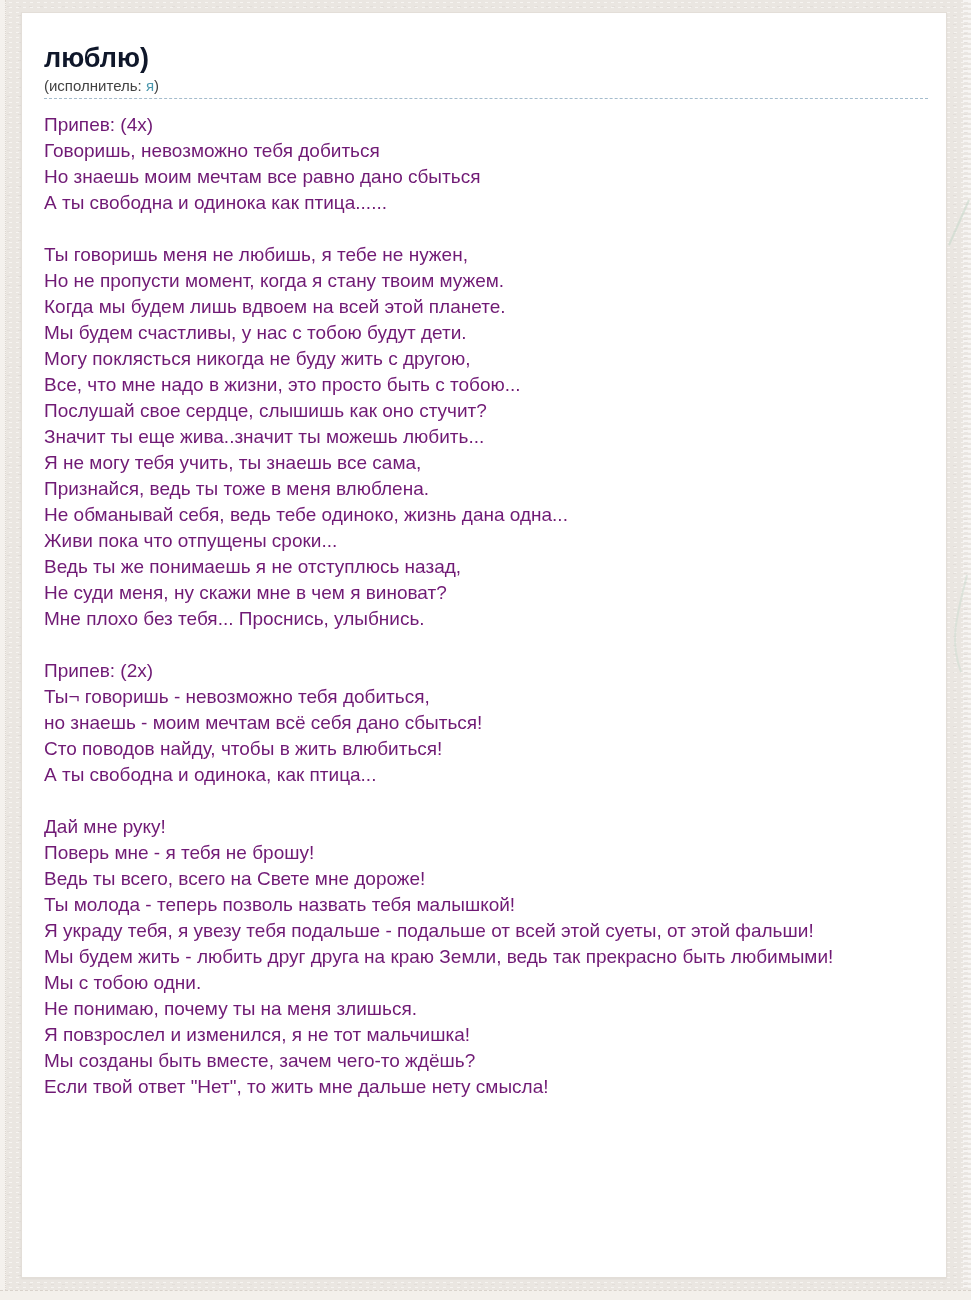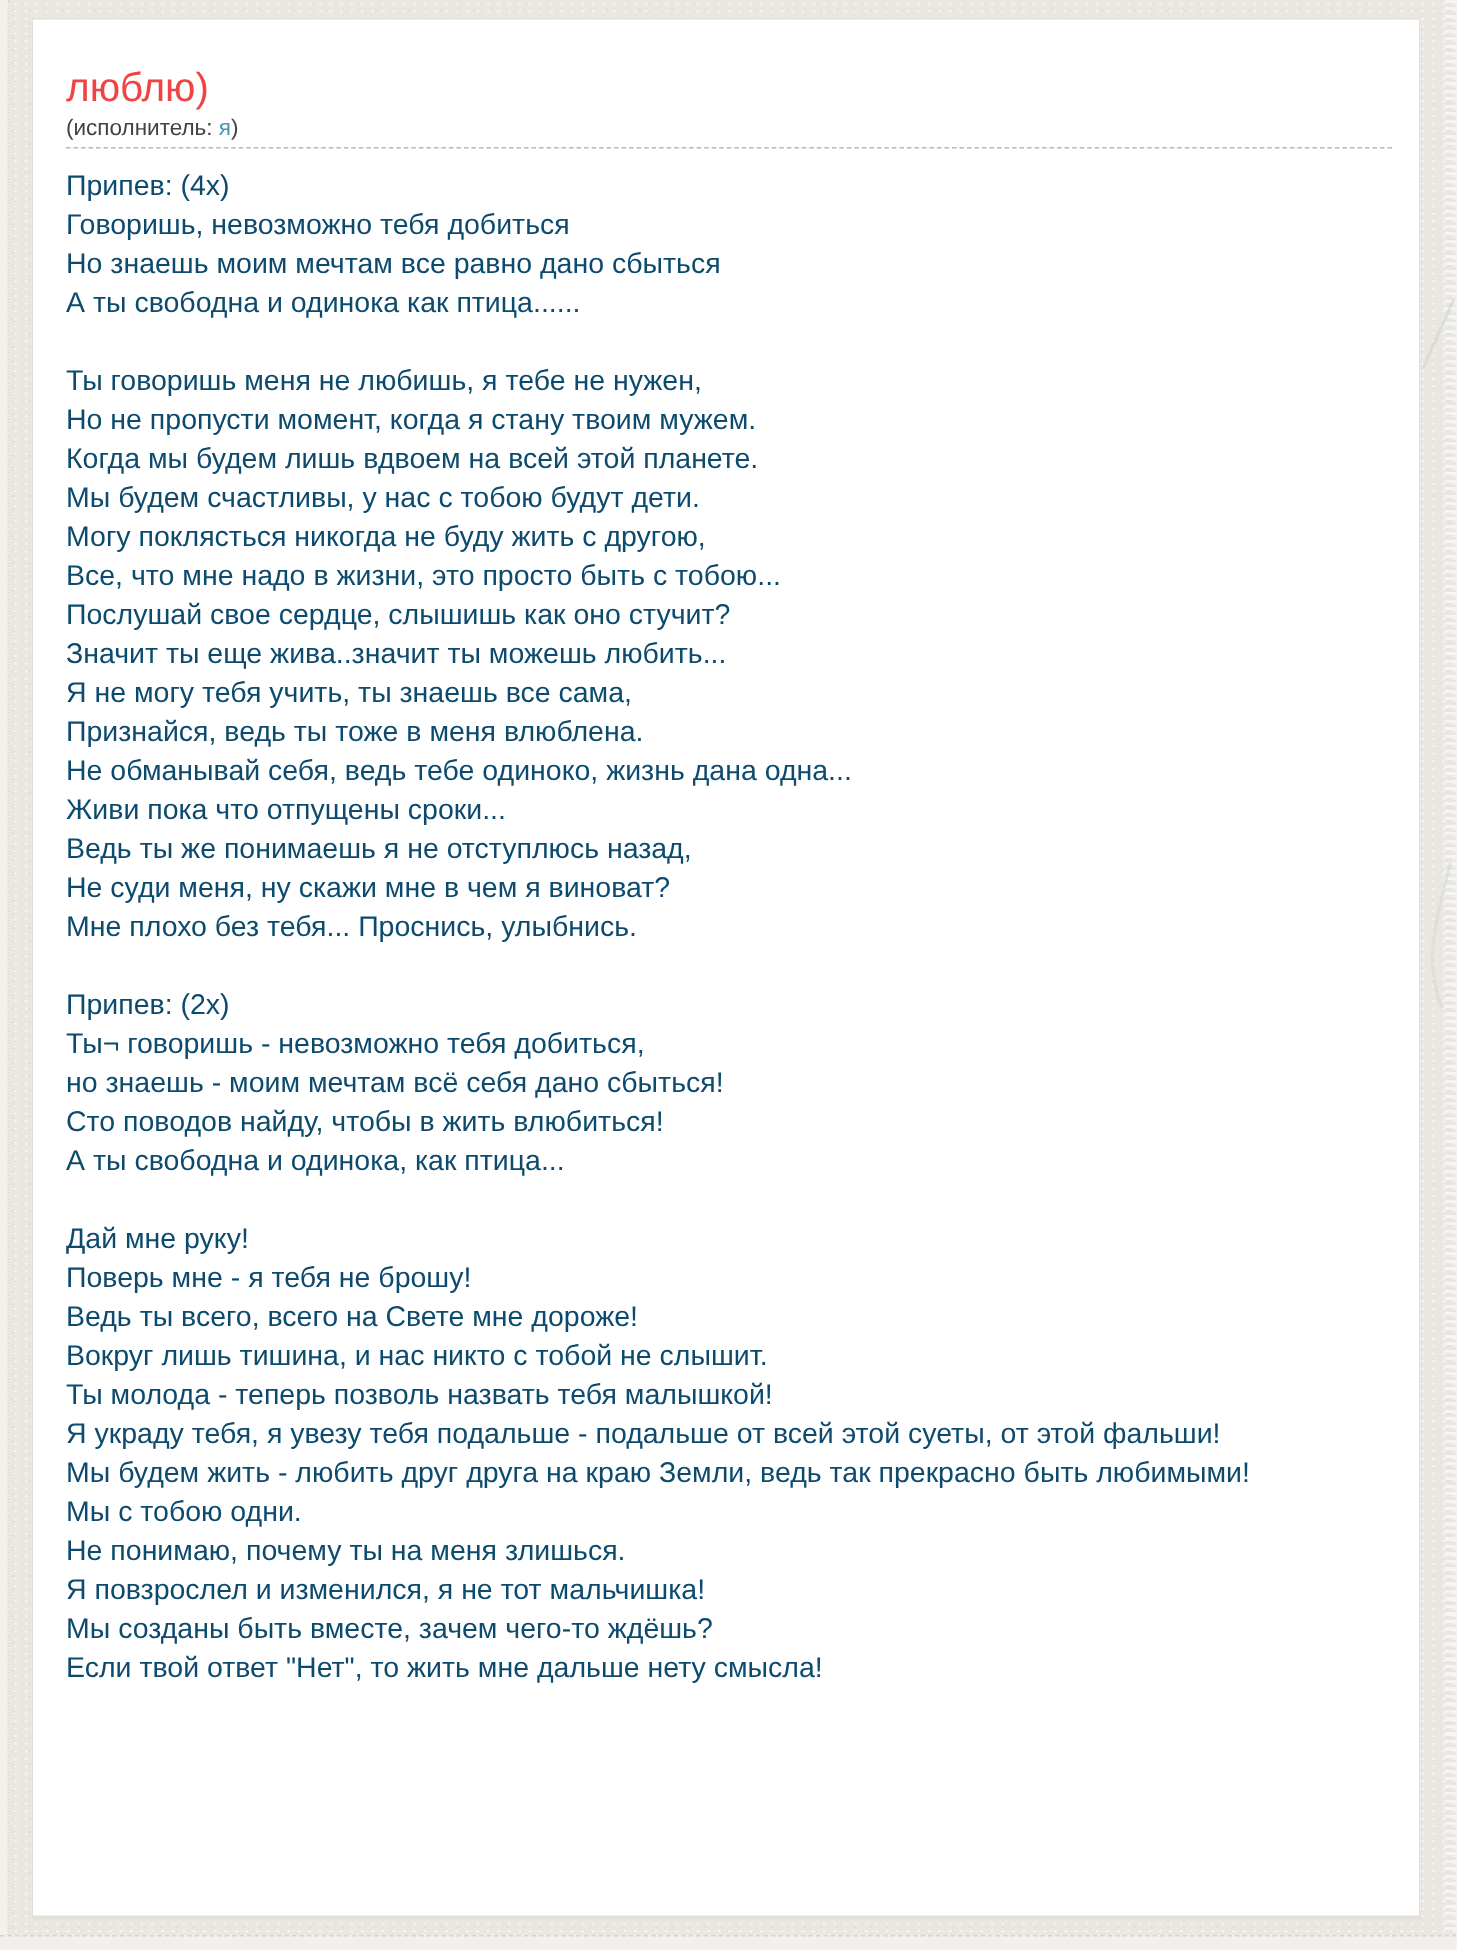--- a/index.html
+++ b/index.html
@@ -108,29 +108,29 @@
 <div class="edge-bottom"></div>
 
 <svg class="flourish" viewBox="0 0 24 1300" xmlns="http://www.w3.org/2000/svg">
   <path d="M2 245 L22 200" stroke="#c8d8cc" stroke-width="2" fill="none" opacity="0.6"></path>
   <path d="M20 575 C10 615, 2 640, 14 672" stroke="#cdddd1" stroke-width="2" fill="none" opacity="0.55"></path>
 </svg>
 
 <div class="content-box">
   <div class="inner">
 
-    <h1 class="song-title" style="color: #ef4444;">люблю)</h1>
+    <h1 class="song-title" style="color: #0f172a; font-weight: bold;">люблю)</h1>
 
     <div class="artist-line">
       <span>(исполнитель: </span><a class="artist-link" style="color: rgb(75, 151, 173);">я</a><span>)</span>
     </div>
 
     <div class="separator" style="border-bottom-color: rgb(164, 188, 205);"></div>
 
-    <div class="lyrics" style="color: #0c4a6e;">
+    <div class="lyrics" style="color: #701a75;">
         <div class="lyric-line">Припев: (4х)</div>
         <div class="lyric-line">Говоришь, невозможно тебя добиться</div>
         <div class="lyric-line">Но знаешь моим мечтам все равно дано сбыться</div>
         <div class="lyric-line">А ты свободна и одинока как птица......</div>
         <div class="lyric-line"></div>
         <div class="lyric-line">Ты говоришь меня не любишь, я тебе не нужен,</div>
         <div class="lyric-line">Но не пропусти момент, когда я стану твоим мужем.</div>
         <div class="lyric-line">Когда мы будем лишь вдвоем на всей этой планете.</div>
         <div class="lyric-line">Мы будем счастливы, у нас с тобою будут дети.</div>
         <div class="lyric-line">Могу поклясться никогда не буду жить с другою,</div>
@@ -147,21 +147,20 @@
         <div class="lyric-line"></div>
         <div class="lyric-line">Припев: (2х)</div>
         <div class="lyric-line">Ты¬ говоришь - невозможно тебя добиться,</div>
         <div class="lyric-line">но знаешь - моим мечтам всё себя дано сбыться!</div>
         <div class="lyric-line">Сто поводов найду, чтобы в жить влюбиться!</div>
         <div class="lyric-line">А ты свободна и одинока, как птица...</div>
         <div class="lyric-line"></div>
         <div class="lyric-line">Дай мне руку!</div>
         <div class="lyric-line">Поверь мне - я тебя не брошу!</div>
         <div class="lyric-line">Ведь ты всего, всего на Свете мне дороже!</div>
-        <div class="lyric-line">Вокруг лишь тишина, и нас никто с тобой не слышит.</div>
         <div class="lyric-line">Ты молода - теперь позволь назвать тебя малышкой!</div>
         <div class="lyric-line">Я украду тебя, я увезу тебя подальше - подальше от всей этой суеты, от этой фальши!</div>
         <div class="lyric-line">Мы будем жить - любить друг друга на краю Земли, ведь так прекрасно быть любимыми!</div>
         <div class="lyric-line">Мы с тобою одни.</div>
         <div class="lyric-line">Не понимаю, почему ты на меня злишься.</div>
         <div class="lyric-line">Я повзрослел и изменился, я не тот мальчишка!</div>
         <div class="lyric-line">Мы созданы быть вместе, зачем чего-то ждёшь?</div>
         <div class="lyric-line">Если твой ответ "Нет", то жить мне дальше нету смысла!</div>
       </div>
 

